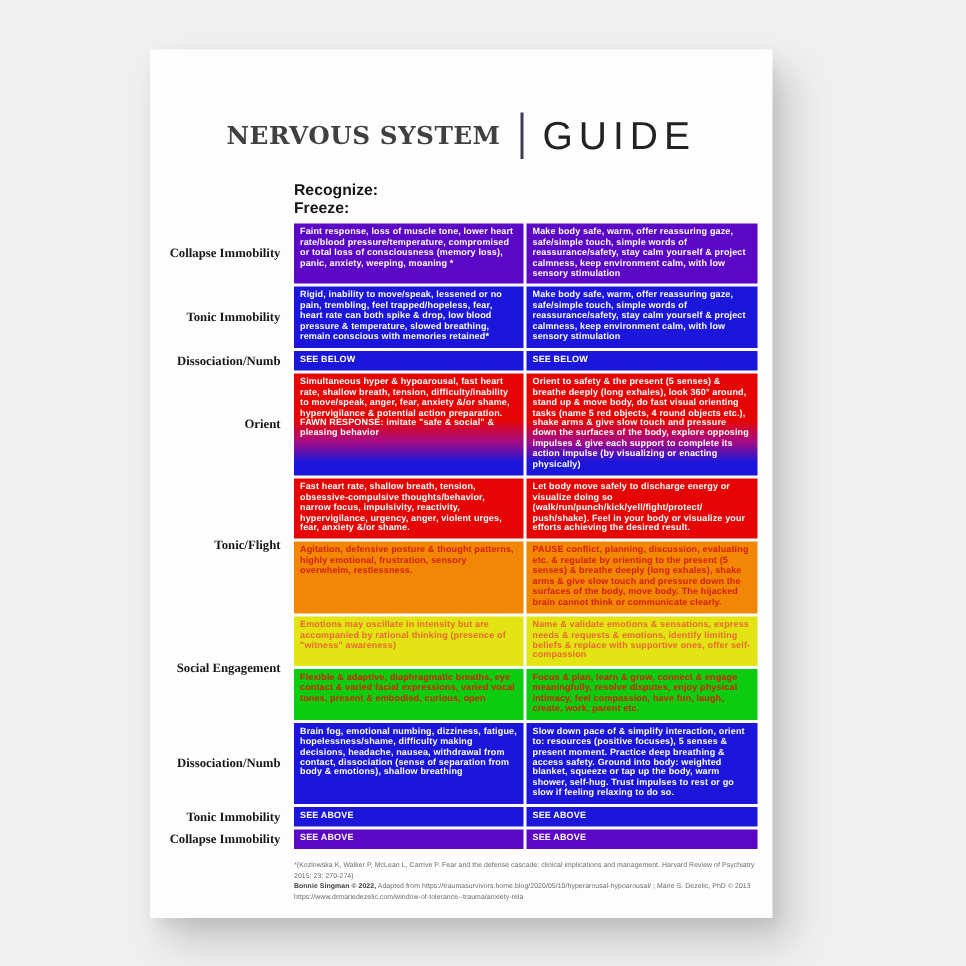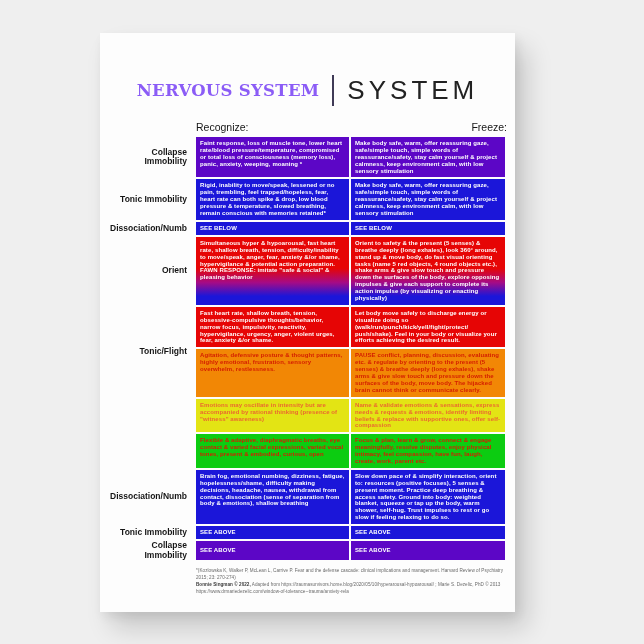--- a/index.html
+++ b/index.html
@@ -8,42 +8,42 @@
 
   .poster {
     position:absolute; left:100px; top:33px; width:415px; height:579px;
     background:#fdfdfd;
     box-shadow: 12px 16px 24px rgba(0,0,0,0.16), 3px 5px 10px rgba(0,0,0,0.07);
   }
 
   .title-wrap { display:flex; align-items:center; justify-content:center; margin-top:42px; gap:13px; }
   .title {
     font-family:"DejaVu Serif","Liberation Serif",serif; font-weight:bold;
-    font-size:16.5px; line-height:1.05; text-align:center; letter-spacing:0.3px; color:#8b5cf6;
+    font-size:16.5px; line-height:1.05; text-align:center; letter-spacing:0.3px; color:#404040;
   }
   .title-bar { width:2px; height:31px; background:#3f3a56; }
   .guide {
     font-family:"Liberation Sans",sans-serif; font-weight:normal;
     font-size:26px; letter-spacing:4px; color:#222;
   }
 
   .hdrs {
     display:flex; justify-content:space-between;
     margin:15px 0 4px 96px; width:311px;
-    font-weight:normal; font-size:10.5px; color:#161616;
+    font-weight:bold; font-size:10.5px; color:#161616;flex-direction:column;
   }
 
   .tbl {
     display:grid; grid-template-columns:86px 153px 154px;
     column-gap:2px; row-gap:2px; margin-left:8px; width:403px;
   }
   .lbl {
     grid-column:1; display:flex; align-items:center; justify-content:flex-end;
     text-align:right; font-weight:bold; font-size:8.5px; line-height:1.12;
-    color:#161616; padding-right:7px;
+    color:#161616; padding-right:7px;font-family:Liberation Serif, serif;
   }
   .cell {
     padding:3px 4px 3px 4px; font-size:6px; font-weight:bold;
     line-height:1.15; letter-spacing:0.1px; min-height:12px;
     display:block;
   }
   .cell.single { display:flex; align-items:center; min-height:13px; }
 
   .footnote {
     margin:7px 0 0 96px; width:308px;
@@ -54,21 +54,21 @@
 </head>
 <body>
 
 <div class="poster">
 
   <div class="title-wrap">
     <div class="title">
       <div>NERVOUS SYSTEM</div>
     </div>
     <div class="title-bar"></div>
-    <div class="guide">SYSTEM</div>
+    <div class="guide">GUIDE</div>
   </div>
 
   <div class="hdrs">
     <span>Recognize:</span>
     <span>Freeze:</span>
   </div>
 
   <div class="tbl">
 
     <div class="lbl" style="grid-row:1">Collapse Immobility</div>
@@ -87,20 +87,21 @@
     <div class="cell" style="grid-area: 4 / 2; background: linear-gradient(rgb(230, 5, 5) 0%, rgb(230, 5, 5) 46%, rgb(165, 11, 134) 67%, rgb(27, 22, 217) 87%); color: rgb(255, 255, 255);">Simultaneous hyper &amp; hypoarousal, fast heart rate, shallow breath, tension, difficulty/inability to move/speak, anger, fear, anxiety &amp;/or shame, hypervigilance &amp; potential action preparation. FAWN RESPONSE: imitate "safe &amp; social" &amp; pleasing behavior</div>
     <div class="cell" style="grid-area: 4 / 3; background: linear-gradient(rgb(230, 5, 5) 0%, rgb(230, 5, 5) 46%, rgb(165, 11, 134) 67%, rgb(27, 22, 217) 87%); color: rgb(255, 255, 255);">Orient to safety &amp; the present (5 senses) &amp; breathe deeply (long exhales), look 360° around, stand up &amp; move body, do fast visual orienting tasks (name 5 red objects, 4 round objects etc.), shake arms &amp; give slow touch and pressure down the surfaces of the body, explore opposing impulses &amp; give each support to complete its action impulse (by visualizing or enacting physically)</div>
 
     <div class="lbl" style="grid-row:5 / span 2">Tonic/Flight</div>
     <div class="cell" style="grid-area: 5 / 2; background: rgb(230, 5, 5); color: rgb(255, 255, 255);">Fast heart rate, shallow breath, tension, obsessive-compulsive thoughts/behavior, narrow focus, impulsivity, reactivity, hypervigilance, urgency, anger, violent urges, fear, anxiety &amp;/or shame.</div>
     <div class="cell" style="grid-area: 5 / 3; background: rgb(230, 5, 5); color: rgb(255, 255, 255);">Let body move safely to discharge energy or visualize doing so (walk/run/punch/kick/yell/fight/protect/ push/shake). Feel in your body or visualize your efforts achieving the desired result.</div>
 
     <div class="cell" style="grid-area: 6 / 2; background: rgb(242, 135, 5); color: rgb(212, 30, 0);">Agitation, defensive posture &amp; thought patterns, highly emotional, frustration, sensory overwhelm, restlessness.</div>
     <div class="cell" style="grid-area: 6 / 3; background: rgb(242, 135, 5); color: rgb(212, 30, 0);">PAUSE conflict, planning, discussion, evaluating etc. &amp; regulate by orienting to the present (5 senses) &amp; breathe deeply (long exhales), shake arms &amp; give slow touch and pressure down the surfaces of the body, move body. The hijacked brain cannot think or communicate clearly.</div>
 
+    <div class="lbl" style="grid-row:7 / span 2">Social Engagement</div>
     <div class="cell" style="grid-area: 7 / 2; background: rgb(227, 228, 20); color: rgb(234, 106, 47);">Emotions may oscillate in intensity but are accompanied by rational thinking (presence of "witness" awareness)</div>
     <div class="cell" style="grid-area: 7 / 3; background: rgb(227, 228, 20); color: rgb(234, 106, 47);">Name &amp; validate emotions &amp; sensations, express needs &amp; requests &amp; emotions, identify limiting beliefs &amp; replace with supportive ones, offer self-compassion</div>
 
     <div class="cell" style="grid-area: 8 / 2; background: rgb(12, 204, 17); color: rgb(212, 30, 0);">Flexible &amp; adaptive, diaphragmatic breaths, eye contact &amp; varied facial expressions, varied vocal tones, present &amp; embodied, curious, open</div>
     <div class="cell" style="grid-area: 8 / 3; background: rgb(12, 204, 17); color: rgb(212, 30, 0);">Focus &amp; plan, learn &amp; grow, connect &amp; engage meaningfully, resolve disputes, enjoy physical intimacy, feel compassion, have fun, laugh, create, work, parent etc.</div>
 
     <div class="lbl" style="grid-row:9">Dissociation/Numb</div>
     <div class="cell" style="grid-area: 9 / 2; background: rgb(27, 22, 217); color: rgb(255, 255, 255);">Brain fog, emotional numbing, dizziness, fatigue, hopelessness/shame, difficulty making decisions, headache, nausea, withdrawal from contact, dissociation (sense of separation from body &amp; emotions), shallow breathing</div>
     <div class="cell" style="grid-area: 9 / 3; background: rgb(27, 22, 217); color: rgb(255, 255, 255);">Slow down pace of &amp; simplify interaction, orient to: resources (positive focuses), 5 senses &amp; present moment. Practice deep breathing &amp; access safety. Ground into body: weighted blanket, squeeze or tap up the body, warm shower, self-hug. Trust impulses to rest or go slow if feeling relaxing to do so.</div>
 

